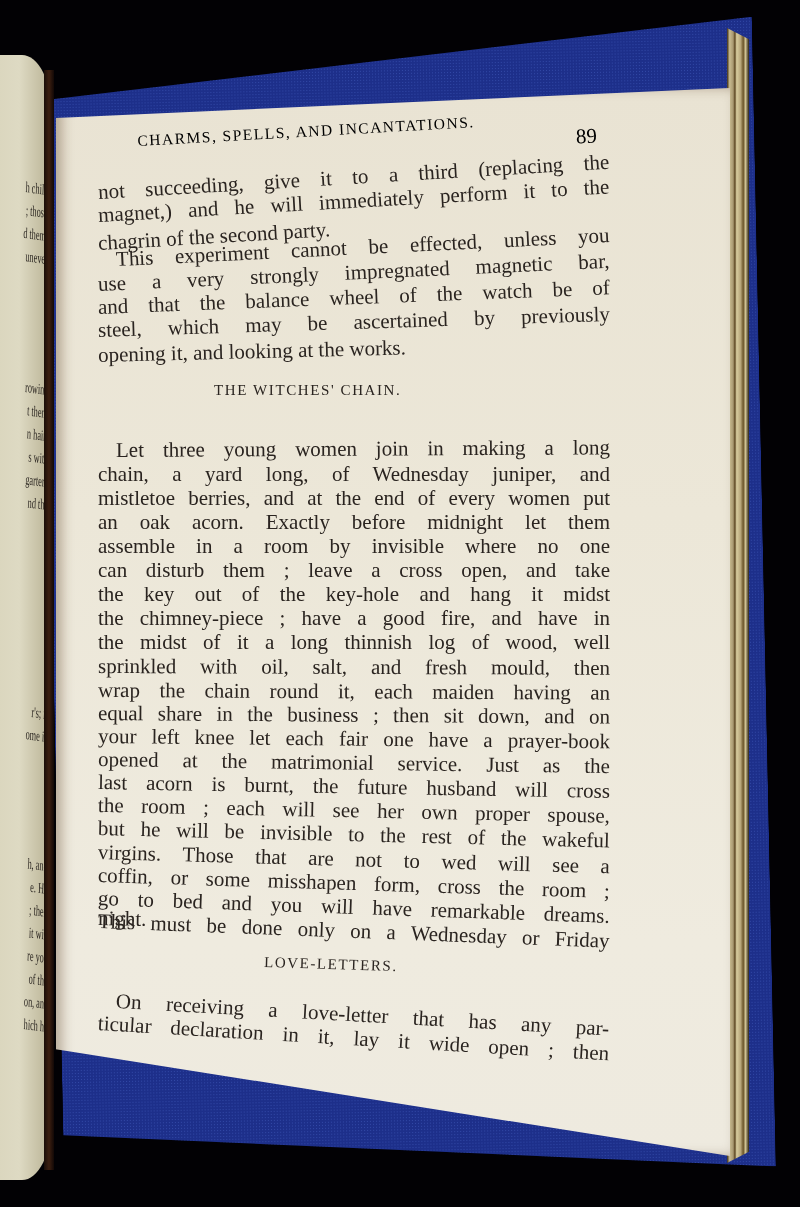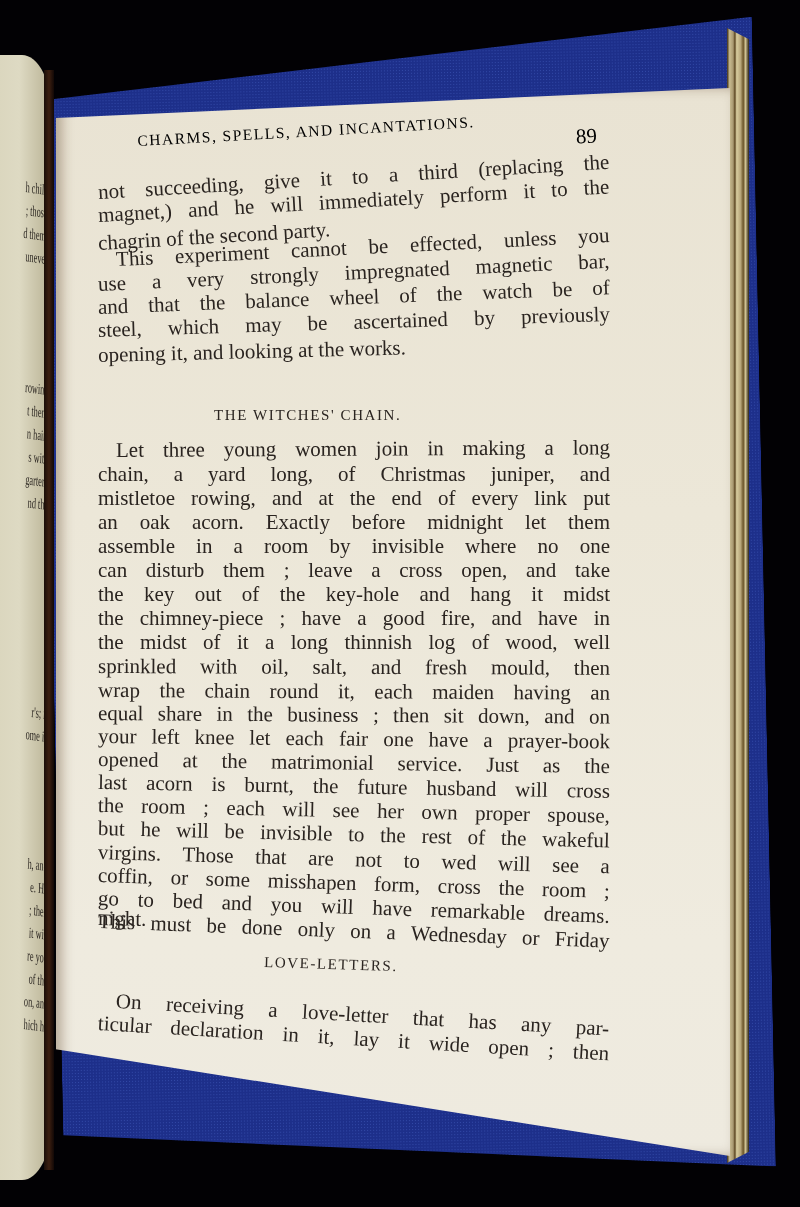--- a/index.html
+++ b/index.html
@@ -145,24 +145,24 @@
 
     <div class="line" style="top:92px;transform:rotate(-3.4deg)">not succeeding, give it to a third (replacing the</div>
     <div class="line" style="top:115px;transform:rotate(-3.2deg)">magnet,) and he will immediately perform it to the</div>
     <div class="line last" style="top:143px;width:260px;transform:rotate(-3.4deg)">chagrin of the second party.</div>
     <div class="line indent" style="top:160px;transform:rotate(-2.8deg)">This experiment cannot be effected, unless you</div>
     <div class="line" style="top:184px;transform:rotate(-2.6deg)">use a very strongly impregnated magnetic bar,</div>
     <div class="line" style="top:207px;transform:rotate(-2.2deg)">and that the balance wheel of the watch be of</div>
     <div class="line" style="top:230px;transform:rotate(-1.8deg)">steel, which may be ascertained by previously</div>
     <div class="line last" style="top:255px;transform:rotate(-1.4deg)">opening it, and looking at the works.</div>
 
-    <div class="heading" style="left:116px;top:319px">The Witches' Chain.</div>
+    <div class="heading" style="left:116px;top:294px">The Witches' Chain.</div>
     <div class="line indent" style="top:350px;transform:rotate(-0.3deg)">Let three young women join in making a long</div>
-    <div class="line" style="top:374px">chain, a yard long, of Christmas juniper, and</div>
-    <div class="line" style="top:398px">mistletoe rowing, and at the end of every link put</div>
+    <div class="line" style="top:374px">chain, a yard long, of Wednesday juniper, and</div>
+    <div class="line" style="top:398px">mistletoe berries, and at the end of every women put</div>
     <div class="line" style="top:422px">an oak acorn. Exactly before midnight let them</div>
     <div class="line" style="top:446px">assemble in a room by invisible where no one</div>
     <div class="line" style="top:470px">can disturb them ; leave a cross open, and take</div>
     <div class="line" style="top:494px">the key out of the key-hole and hang it midst</div>
     <div class="line" style="top:518px">the chimney-piece ; have a good fire, and have in</div>
     <div class="line" style="top:542px">the midst of it a long thinnish log of wood, well</div>
     <div class="line" style="top:566px;transform:rotate(0.2deg)">sprinkled with oil, salt, and fresh mould, then</div>
     <div class="line" style="top:590px;transform:rotate(0.3deg)">wrap the chain round it, each maiden having an</div>
     <div class="line" style="top:613px;transform:rotate(0.4deg)">equal share in the business ; then sit down, and on</div>
     <div class="line" style="top:636px;transform:rotate(0.6deg)">your left knee let each fair one have a prayer-book</div>

